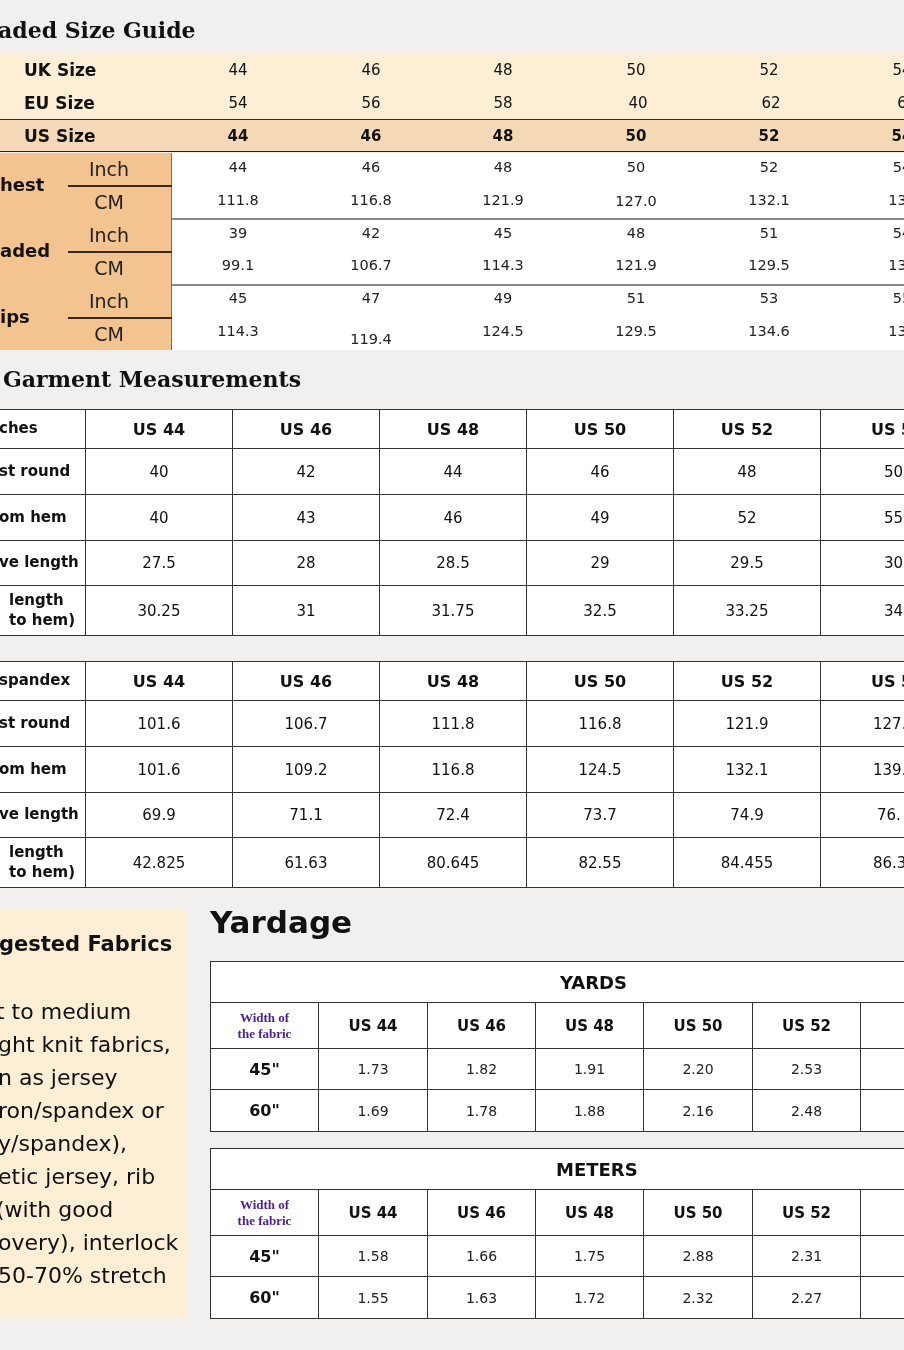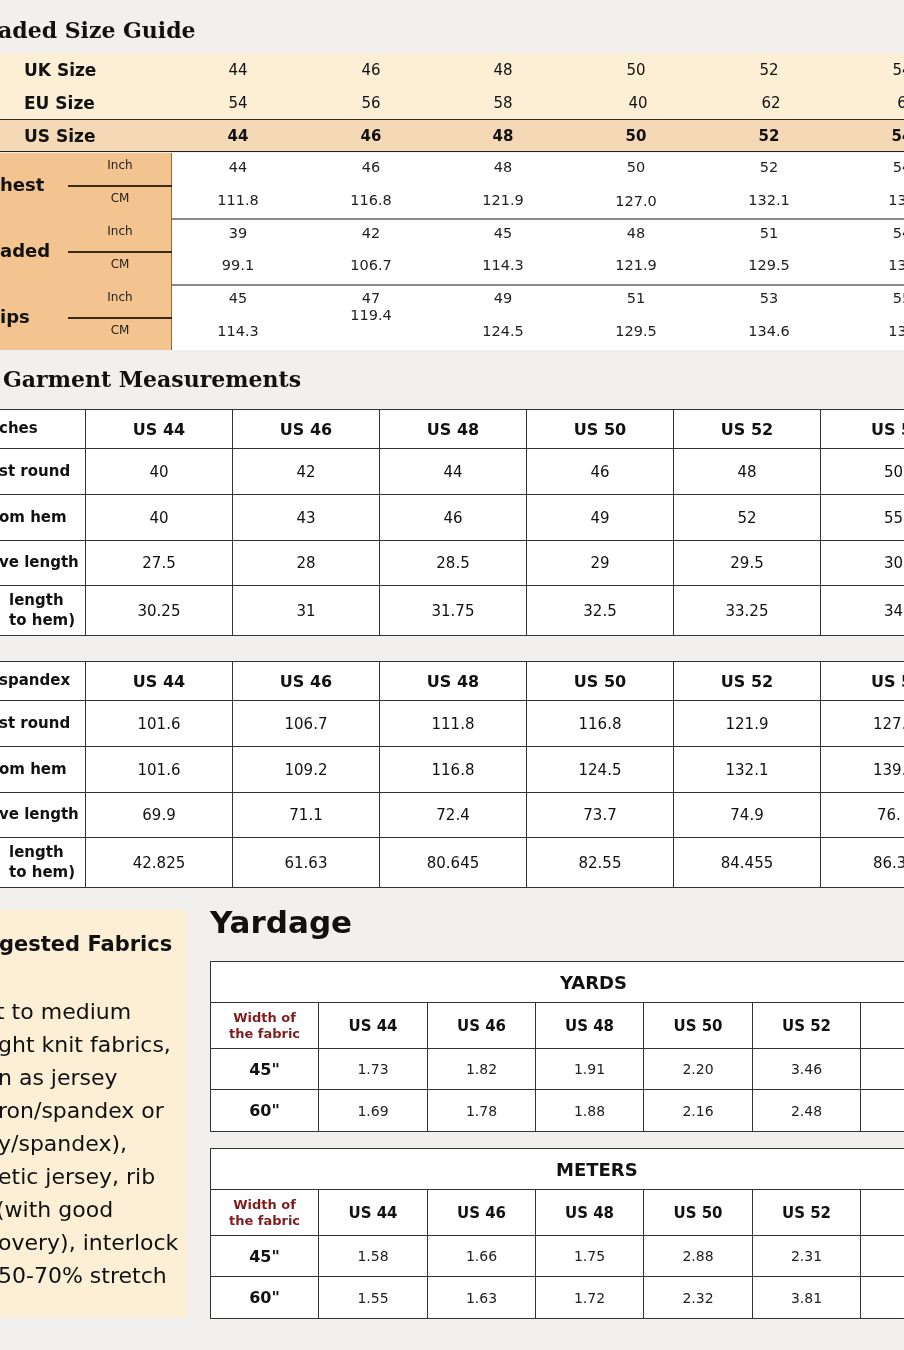--- a/index.html
+++ b/index.html
@@ -21,21 +21,21 @@
   
   .sg { position: absolute; left: 0; top: 53px; width: 904px; }
   .sg-row { position: absolute; left: 0; width: 904px; height: 33px; display: flex; align-items: center; }
   .sg-row.uk, .sg-row.eu { background: #fdefd6; }
   .sg-row.us { background: #f5d9b6; border-top: 1.5px solid #3a2a1a; border-bottom: 1.5px solid #222; font-weight: bold; }
   .sg-label { position: absolute; left: 24px; font-weight: bold; font-size: 17px; }
   .sg-cell { position: absolute; width: 132px; text-align: center; font-size: 15px; }
   .sg-body { position: absolute; left: 0; top: 100px; width: 904px; height: 197px; background: #fff; }
   .sg-leftcol { position: absolute; left: 0; top: 0; width: 172px; height: 197px; background: #f3c48f; border-right: 1.5px solid #8a6a4a; }
   .sg-group-label { position: absolute; left: 0; font-weight: bold; font-size: 18px; }
-  .sg-unit { position: absolute; left: 70px; width: 100px; text-align: center; font-size: 12px; color: #222; }
+  .sg-unit { position: absolute; left: 59px; width: 100px; text-align: center; font-size: 19px; color: #222; }
   .sg-unit-sep { position: absolute; left: 68px; width: 104px; height: 1.5px; background: #3a2a1a; }
   .sg-group-sep { position: absolute; left: 172px; width: 732px; height: 2px; background: #888; }
   .sg-bcell { position: absolute; width: 132px; text-align: center; font-size: 14.5px; color: #222; }
 
   
   table.gm {
     position: absolute; left: -2px; border-collapse: collapse; background: #fff;
     table-layout: fixed;
   }
   table.gm td {
@@ -55,21 +55,21 @@
   .fabrics-line { position: absolute; font-size: 22px; white-space: nowrap; color: #111; }
 
   
   .yardage-title { position: absolute; left: 210px; top: 904px; font-weight: bold; font-size: 31px; color: #111; }
   table.yd {
     position: absolute; left: 210px; border-collapse: collapse; background: #fff; table-layout: fixed;
   }
   table.yd td { border: 1.5px solid #333; text-align: center; font-size: 14px; color: #222; white-space: nowrap; overflow: hidden; }
   table.yd td.cap { font-weight: bold; font-size: 18px; color: #111; }
   table.yd td.hd { font-weight: bold; font-size: 15px; color: #111; }
-  table.yd td.wf { font-weight: bold; font-size: 13px; line-height: 1.2; color: #7f1d1d; white-space: normal; }
+  table.yd td.wf { font-weight: bold; font-size: 13px; line-height: 1.2; color: #4c1d95; white-space: normal; font-family: Liberation Serif, serif; }
   table.yd td.wd { font-weight: bold; font-size: 16px; color: #111; }
 </style>
 </head>
 <body>
 
 <div class="serif-title" style="left:-2px; top:17px;">aded Size Guide</div>
 
 <div class="sg">
   <div class="sg-row uk" style="top:0;">
     <span class="sg-label">UK Size</span>
@@ -146,21 +146,21 @@
     <span class="sg-bcell" style="left:703px;top:104px">129.5</span>
     <span class="sg-bcell" style="left:836px;top:104px">137</span>
 
     <span class="sg-bcell" style="left:172px;top:137px">45</span>
     <span class="sg-bcell" style="left:305px;top:137px">47</span>
     <span class="sg-bcell" style="left:437px;top:137px">49</span>
     <span class="sg-bcell" style="left:570px;top:137px">51</span>
     <span class="sg-bcell" style="left:703px;top:137px">53</span>
     <span class="sg-bcell" style="left:836px;top:137px">55</span>
     <span class="sg-bcell" style="left:172px;top:170px">114.3</span>
-    <span class="sg-bcell" style="left:305px;top:154px">119.4</span>
+    <span class="sg-bcell" style="left:305px;top:178px">119.4</span>
     <span class="sg-bcell" style="left:437px;top:170px">124.5</span>
     <span class="sg-bcell" style="left:570px;top:170px">129.5</span>
     <span class="sg-bcell" style="left:703px;top:170px">134.6</span>
     <span class="sg-bcell" style="left:836px;top:170px">139</span>
   </div>
 </div>
 
 <div class="serif-title" style="left:3px; top:366px;">Garment Measurements</div>
 
 <table class="gm" style="top:409px; width:950px;">
@@ -318,21 +318,21 @@
     <td class="hd">US  50</td>
     <td class="hd">US 52</td>
     <td class="hd" style="text-align:left;padding-left:42px">U</td>
   </tr>
   <tr style="height:41px">
     <td class="wd">45"</td>
     <td>1.73</td>
     <td>1.82</td>
     <td>1.91</td>
     <td>2.20</td>
-    <td>3.46</td>
+    <td>2.53</td>
     <td style="text-align:left;padding-left:42px">2</td>
   </tr>
   <tr style="height:42px">
     <td class="wd">60"</td>
     <td>1.69</td>
     <td>1.78</td>
     <td>1.88</td>
     <td>2.16</td>
     <td>2.48</td>
     <td style="text-align:left;padding-left:42px">2</td>
@@ -371,17 +371,17 @@
     <td>2.88</td>
     <td>2.31</td>
     <td style="text-align:left;padding-left:42px">2</td>
   </tr>
   <tr style="height:42px">
     <td class="wd">60"</td>
     <td>1.55</td>
     <td>1.63</td>
     <td>1.72</td>
     <td>2.32</td>
-    <td>3.81</td>
+    <td>2.27</td>
     <td style="text-align:left;padding-left:42px">2</td>
   </tr>
 </tbody>
   </table>
 
 </body></html>

